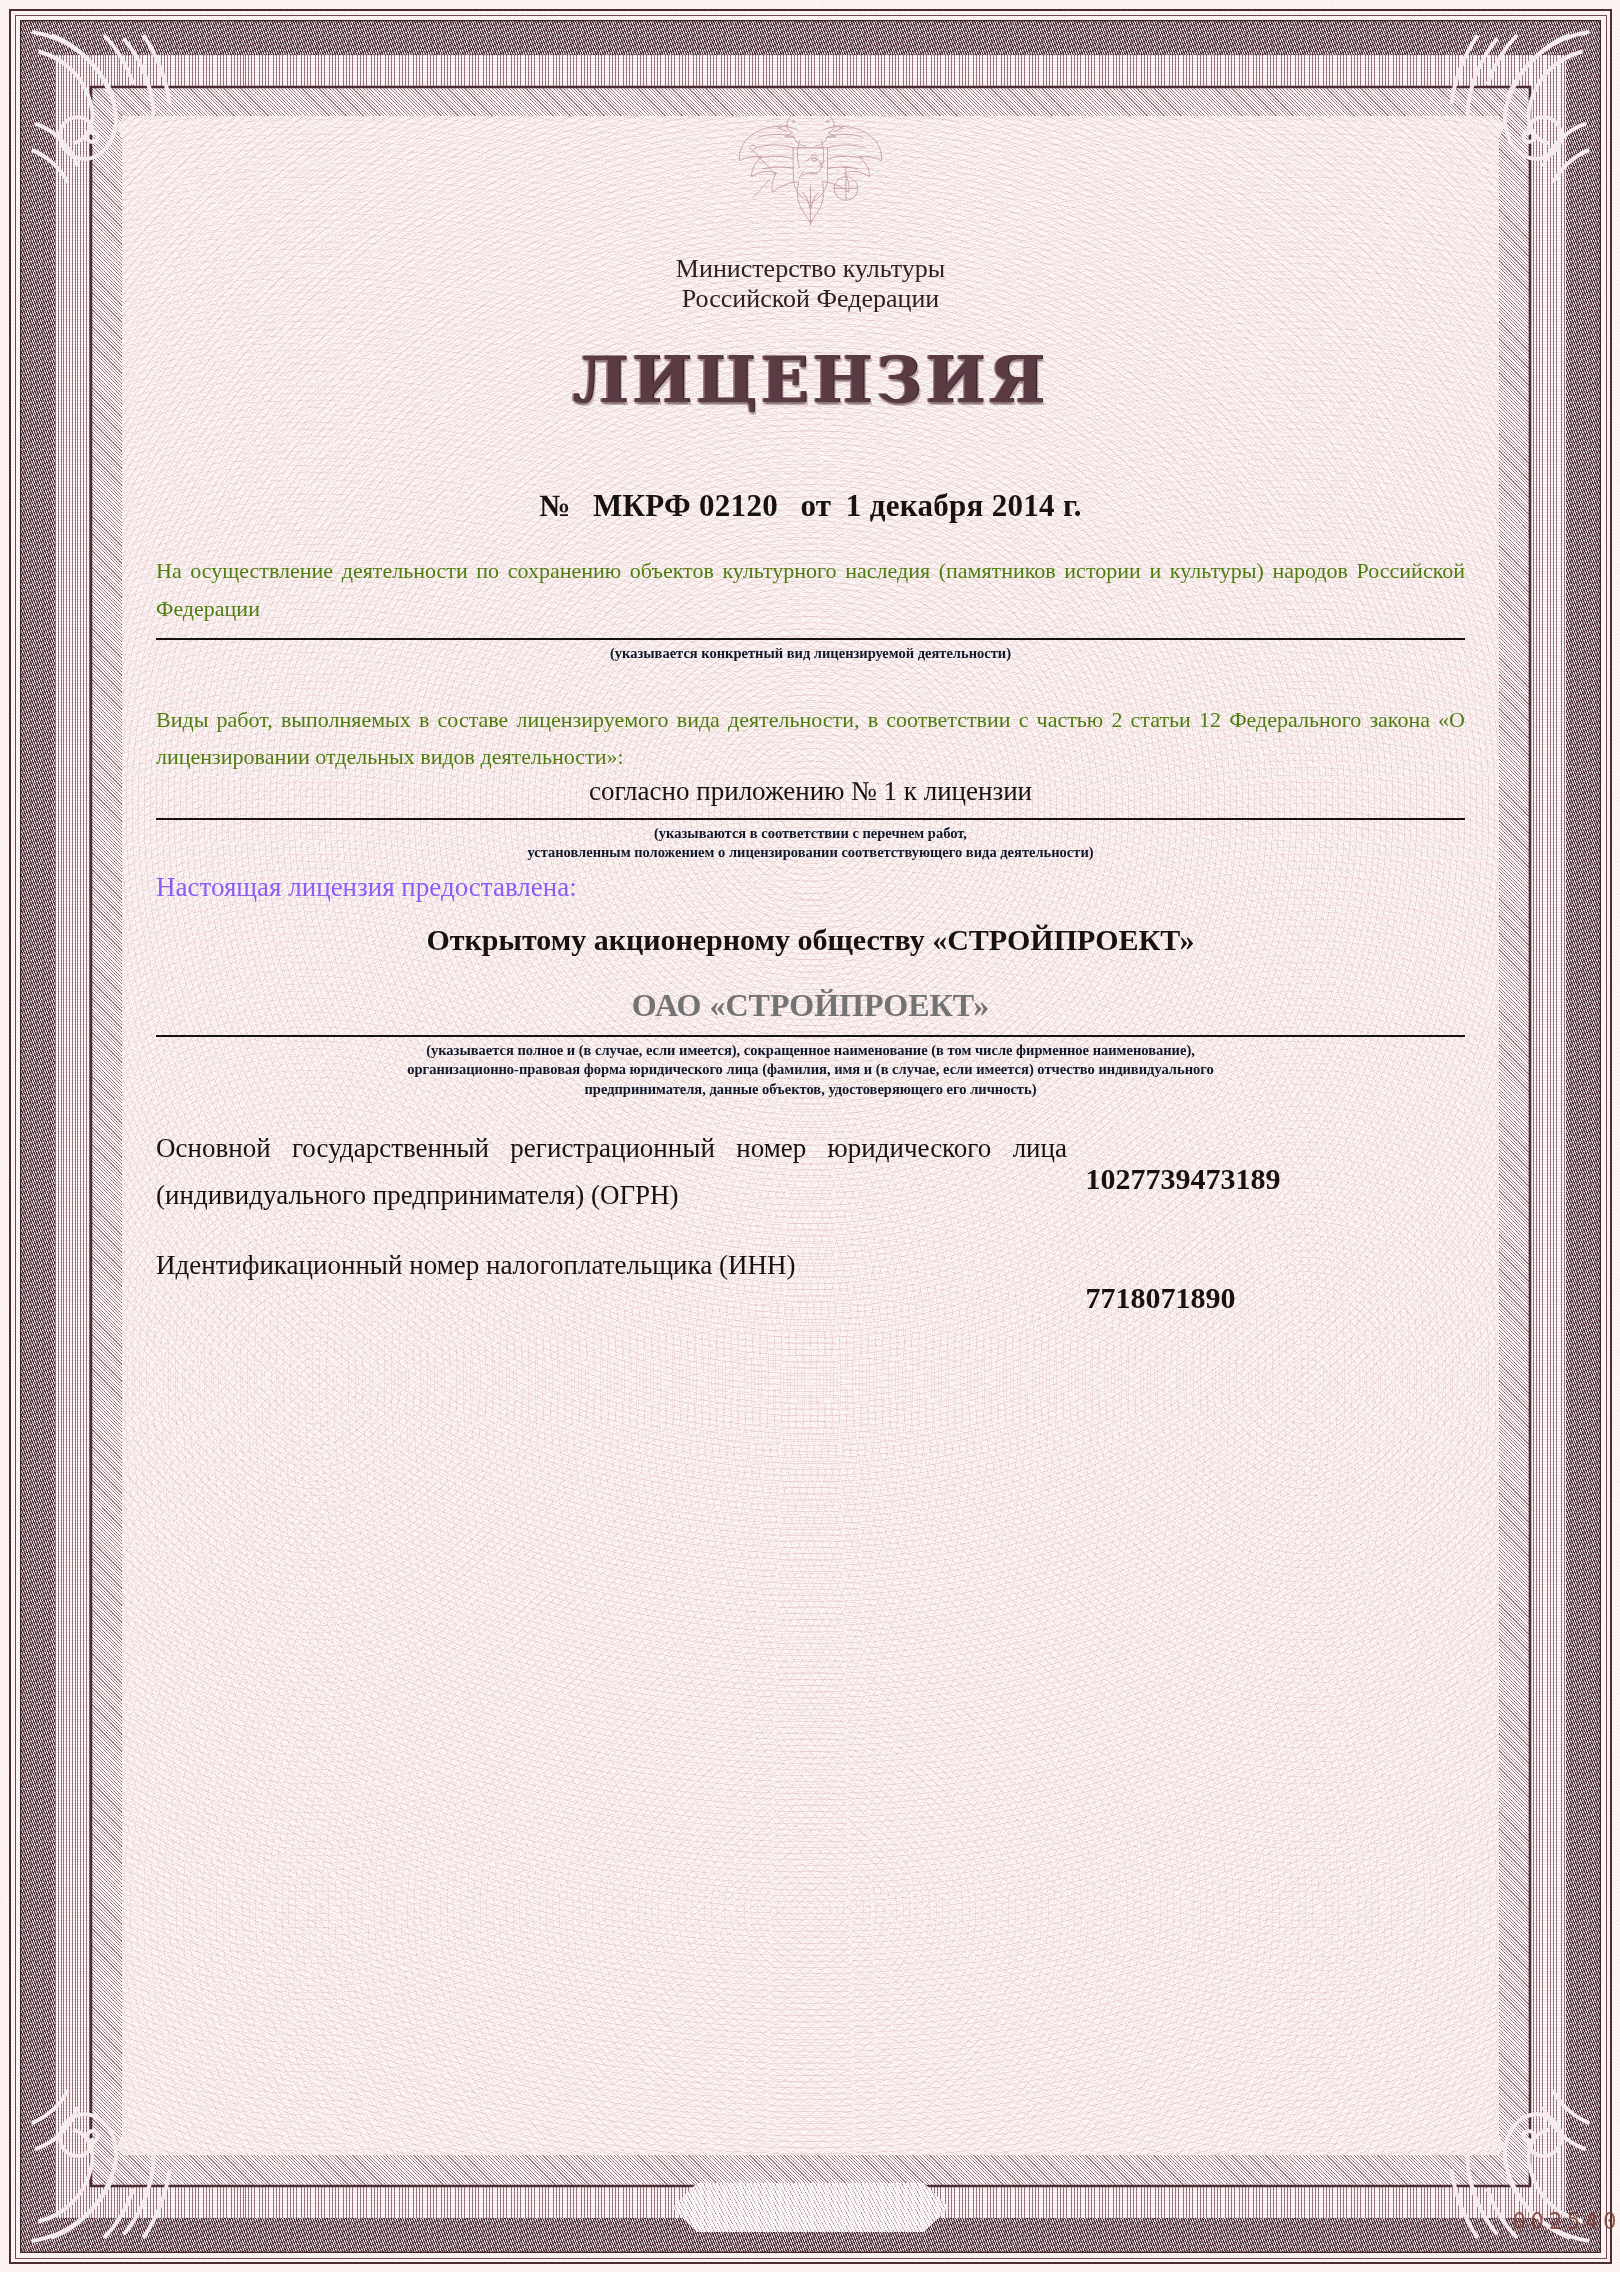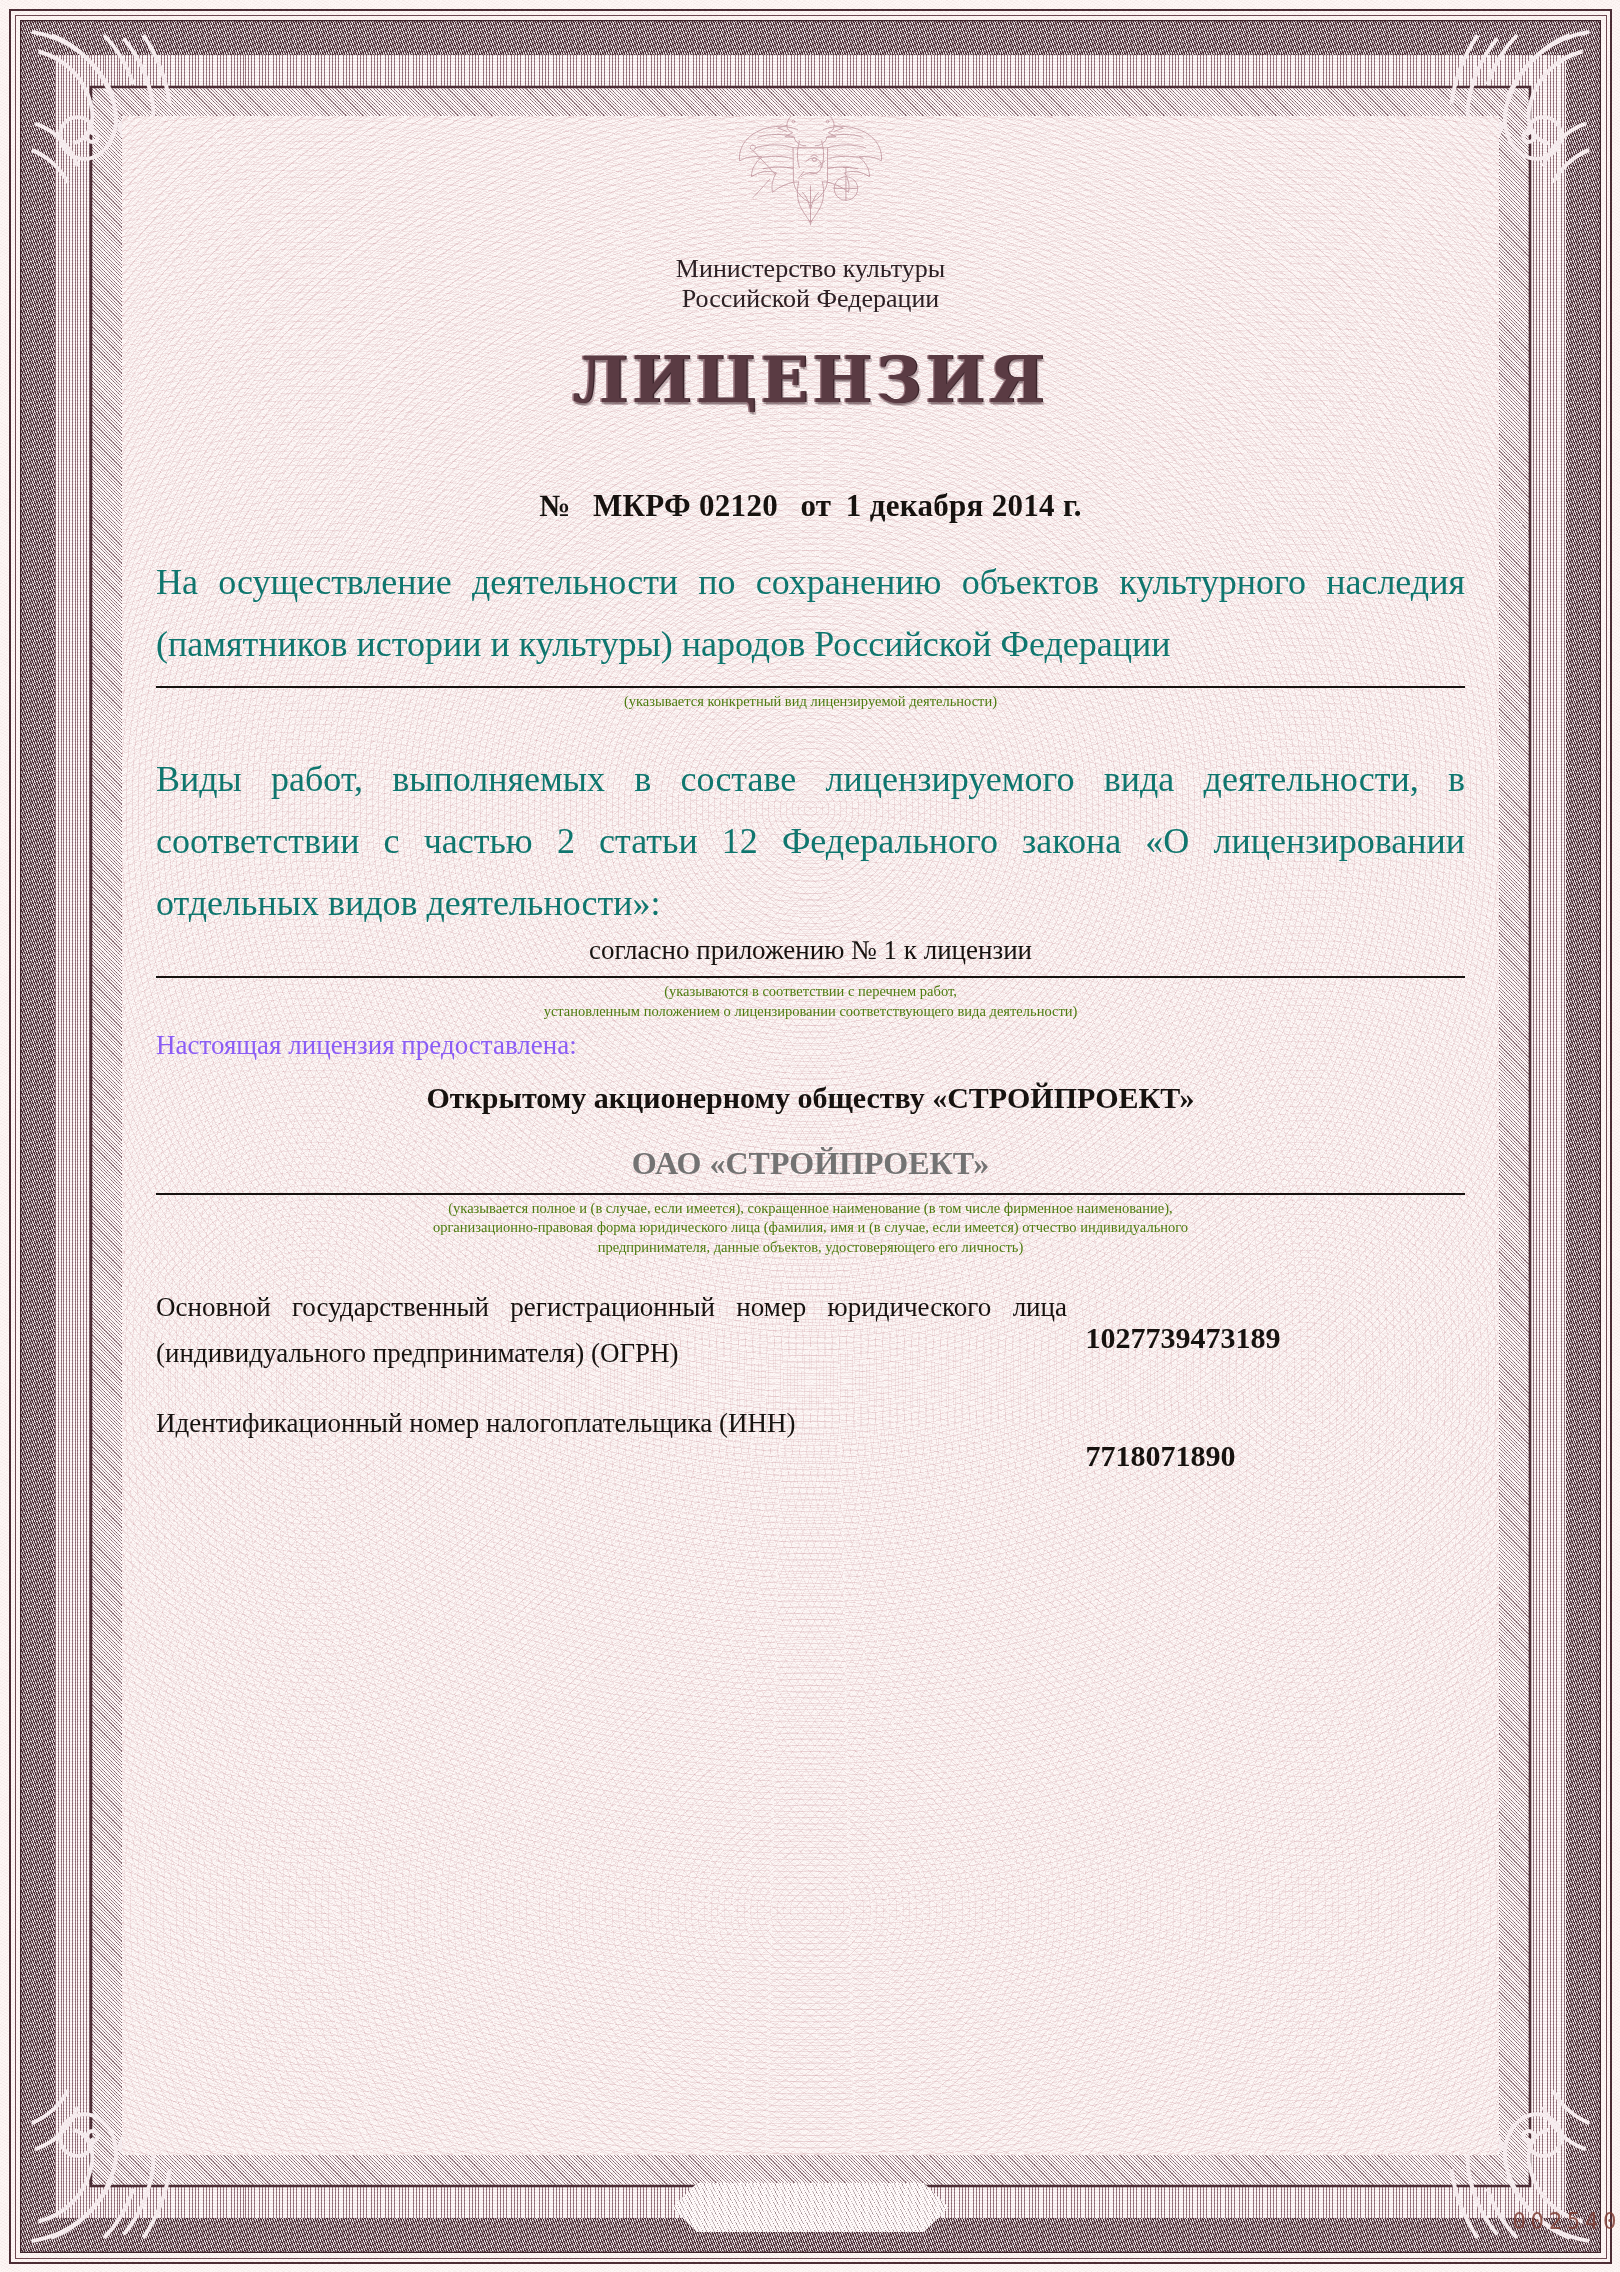--- a/index.html
+++ b/index.html
@@ -116,33 +116,33 @@
     text-align:center;margin-top:71px;
     font-size:31px;font-weight:bold;color:#16120f;
     letter-spacing:0.3px;
   }
   .lic-no .sp{display:inline-block;width:22.4px;}
   .lic-no .sp-s{display:inline-block;width:14.5px;}
 
   
   .para{
     margin-top:28px;
-    font-size:36px;line-height:1.72;color:#0f766e;
+    font-size:22px;line-height:1.72;color:#4d7c0f;
     text-align:justify;text-align-last:left;
     hyphens:none;
   }
   .para.j-both{text-align:justify;}
 
   .divider{
     height:0;border-top:2px solid #16120f;
     margin-top:10.5px;
   }
   .caption{
     text-align:center;font-size:14.5px;line-height:1.35;
-    color:#4d7c0f;margin-top:4px;font-weight:400;
+    color:#0f172a;margin-top:4px;font-weight:700;
   }
 
   .center-line{
     text-align:center;font-size:27px;color:#16120f;
   }
 
   .lead{
     font-size:27px;color:#8b5cf6;margin-top:9.2px;
   }
 

